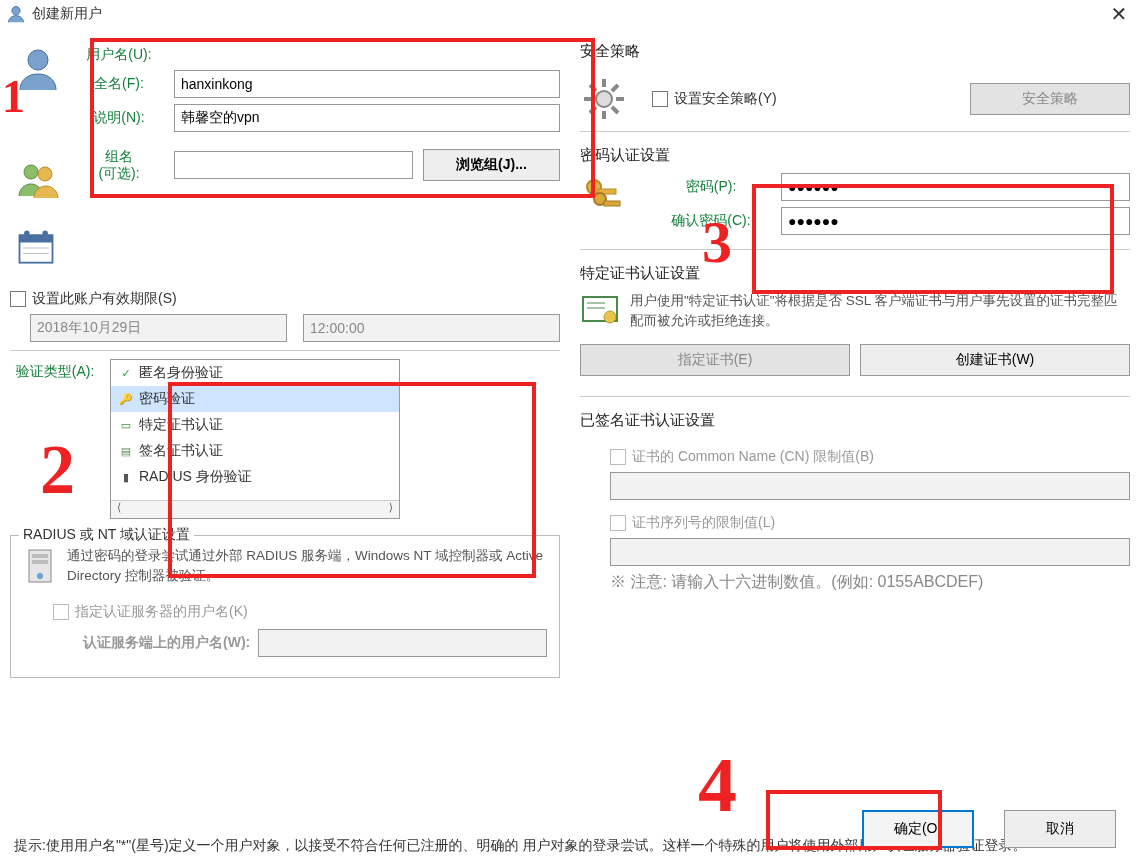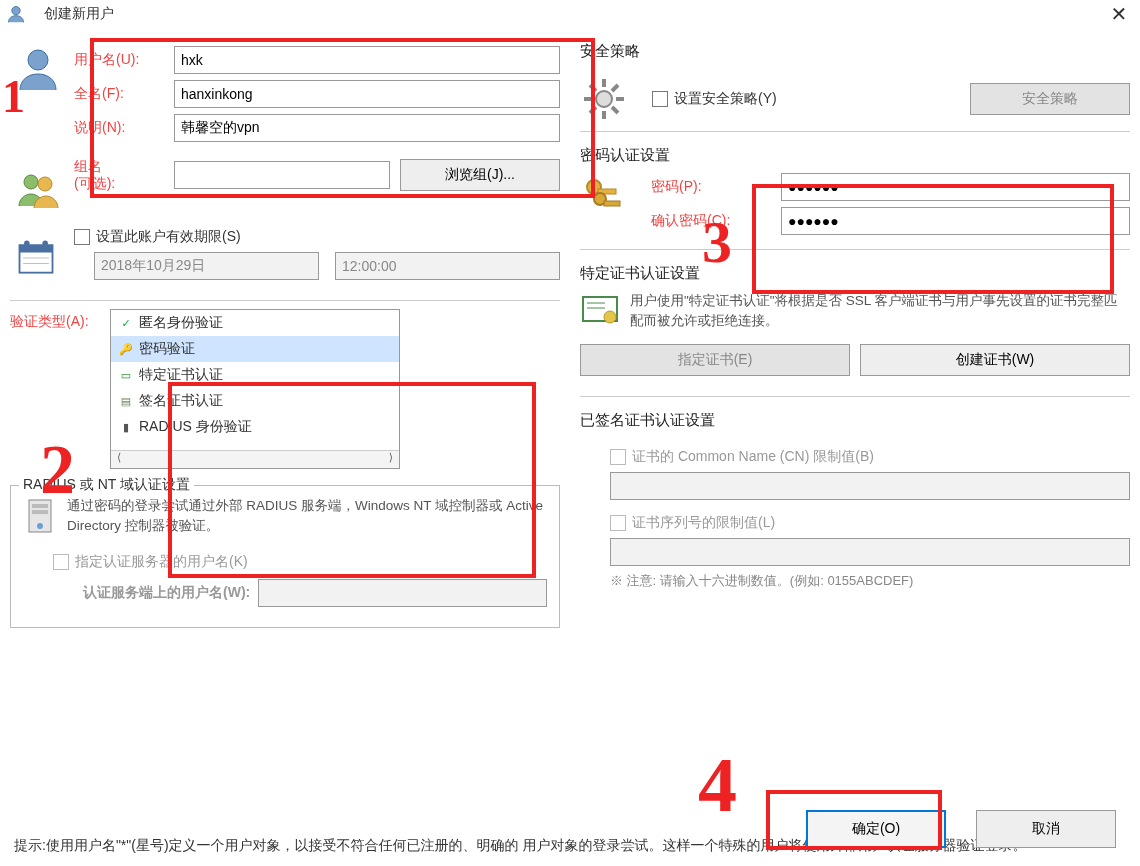--- a/index.html
+++ b/index.html
@@ -1,27 +1,27 @@
 <!DOCTYPE html>
 <html><head>
 <meta charset="utf-8">
 <style>
 * { box-sizing: border-box; margin: 0; padding: 0; font-family: "Microsoft YaHei", "SimSun", Arial, sans-serif; }
 body { background: #fff; font-size: 14px; color: #333; width: 1140px; height: 866px; position: relative; overflow: hidden; }
 
-.titlebar { display: flex; align-items: center; padding: 2px 6px; height: 28px; gap: 12px; }
+.titlebar { display: flex; align-items: center; padding: 2px 6px; height: 28px; }
 .titlebar .icon { width: 20px; height: 20px; margin-right: 6px; }
 .titlebar .title { flex: 1; font-size: 14px; }
 .titlebar .close { font-size: 20px; width: 30px; text-align: center; cursor: pointer; }
 
 .columns { display: flex; padding: 8px 10px 0 10px; gap: 20px; }
 .col { flex: 1; display: flex; flex-direction: column; }
 
 .row { display: flex; align-items: center; margin-bottom: 6px; }
-.lbl { width: 90px; text-align: left; margin-right: 10px; color: #ef4444; }
+.lbl { width: 90px; text-align: center; margin-right: 10px; color: #15803d; }
 input[type=text], input[type=password] { border: 1px solid #999; padding: 4px 6px; font-size: 14px; height: 28px; flex: 1; background: #fff; }
 input[disabled] { background: #f2f2f2; color: #888; }
 button { border: 1px solid #999; background: #eee; padding: 4px 14px; height: 32px; font-size: 14px; cursor: pointer; }
 button:disabled { color: #888; background: #e3e3e3; }
 button.primary { border: 2px solid #0078d7; background: #f4f4f4; }
 .chk { display: flex; align-items: center; gap: 6px; }
 .chk .box { width: 16px; height: 16px; border: 1px solid #777; display: inline-block; }
 .chk.disabled { color: #999; }
 
 .section-title { font-size: 15px; margin: 6px 0 8px 0; color: #222; }
@@ -47,37 +47,37 @@
 
 .cert-icon { width: 40px; height: 40px; }
 .cert-row { display: flex; gap: 10px; align-items: flex-start; }
 .cert-text { flex: 1; font-size: 13.5px; color: #555; line-height: 1.5; }
 
 .btn-row { display: flex; gap: 10px; margin: 12px 0; }
 .btn-row button { flex: 1; }
 
 .hint-footer { position: absolute; bottom: 10px; left: 14px; right: 14px; font-size: 14px; color: #333; line-height: 1.5; }
 .footer-btns { position: absolute; bottom: 18px; right: 24px; display: flex; gap: 30px; align-items: center; }
-.footer-btns button { width: 140px; height: 38px; }
+.footer-btns button { width: 112px; height: 38px; }
 
 
 .red-box { position: absolute; border: 4px solid #ee2222; pointer-events: none; }
 .rb1 { left: 90px; top: 38px; width: 505px; height: 160px; }
 .rb2 { left: 168px; top: 382px; width: 368px; height: 196px; }
 .rb3 { left: 752px; top: 184px; width: 362px; height: 110px; }
 .rb4 { left: 766px; top: 790px; width: 176px; height: 60px; }
 
 
 .red-num { position: absolute; font-family: "Segoe Script", cursive; font-size: 46px; color: #ee2222; font-weight: bold; pointer-events: none; }
 .rn1 { left: 2px; top: 70px; }
 .rn2 { left: 40px; top: 430px; font-size: 70px; }
 .rn3 { left: 702px; top: 208px; font-size: 60px; }
 .rn4 { left: 698px; top: 740px; font-size: 78px; }
 
-.note-hex { font-size: 13px; color: #888; margin-top: 6px; }
+.note-hex { font-size: 16px; color: #888; margin-top: 6px; }
 
 .svg-person { fill: #7aa2cc; stroke: #3a6f9f; stroke-width: 1; }
 </style>
 </head>
 <body>
 
 <div class="titlebar">
   <span class="icon">
     <svg viewBox="0 0 24 24" width="20" height="20">
         <circle cx="12" cy="8" r="5" class="svg-person"></circle>
@@ -94,21 +94,20 @@
     <div style="display:flex;gap:8px;">
       <div class="user-icon-big">
         <svg viewBox="0 0 48 48" width="48" height="48">
             <circle cx="24" cy="16" r="10" class="svg-person"></circle>
             <path d="M6 46c0-10 8-16 18-16s18 6 18 16" class="svg-person"></path>
           </svg>
       </div>
       <div style="flex:1; padding-top:10px;">
         <div class="row">
           <span class="lbl">用户名(U):</span>
-          <input type="text" value="hxk" style="">
         </div>
         <div class="row">
           <span class="lbl">全名(F):</span>
           <input type="text" value="hanxinkong" style="">
         </div>
         <div class="row">
           <span class="lbl">说明(N):</span>
           <input type="text" value="韩馨空的vpn" style="">
         </div>
       </div>
@@ -121,26 +120,26 @@
             <circle cx="31" cy="18" r="7" fill="#e6b84f" stroke="#b78a2c"></circle>
           <path d="M5 40c0-7 6-12 12-12s12 5 12 12" fill="#8bbd6a" stroke="#5a8a3f"></path>
             <path d="M20 42c0-7 6-12 12-12s12 5 12 12" fill="#e6b84f" stroke="#b78a2c"></path>
         </svg>
       </div>
       <div style="flex:1;">
         <div class="row">
           <span class="lbl" style="white-space:pre; line-height:1.2;">组名
 (可选):</span>
           <input type="text" style="flex: 1 1 0%;" value="">
-          <button style="margin-left:10px;width:160px;">浏览组(J)...</button>
-        </div>
-      </div>
-    </div>
-
-    <div style="display:flex;gap:8px;margin-top:6px;">
+          <button style="margin-left:10px;width:137px;font-weight:bold;">浏览组(J)...</button>
+        </div>
+      </div>
+    </div>
+
+    <div style="display:flex;gap:8px;margin-top:6px;flex-direction:column;">
       <div class="user-icon-big">
         <svg viewBox="0 0 48 48" width="44" height="44">
             <rect x="6" y="10" width="36" height="30" fill="#fff" stroke="#4a6fa1" stroke-width="2"></rect>
             <rect x="6" y="10" width="36" height="8" fill="#4a6fa1"></rect>
             <circle cx="14" cy="8" r="3" fill="#4a6fa1"></circle>
             <circle cx="34" cy="8" r="3" fill="#4a6fa1"></circle>
             <line x1="10" y1="24" x2="38" y2="24" stroke="#bbb"></line>
             <line x1="10" y1="30" x2="38" y2="30" stroke="#bbb"></line>
           </svg>
       </div>

